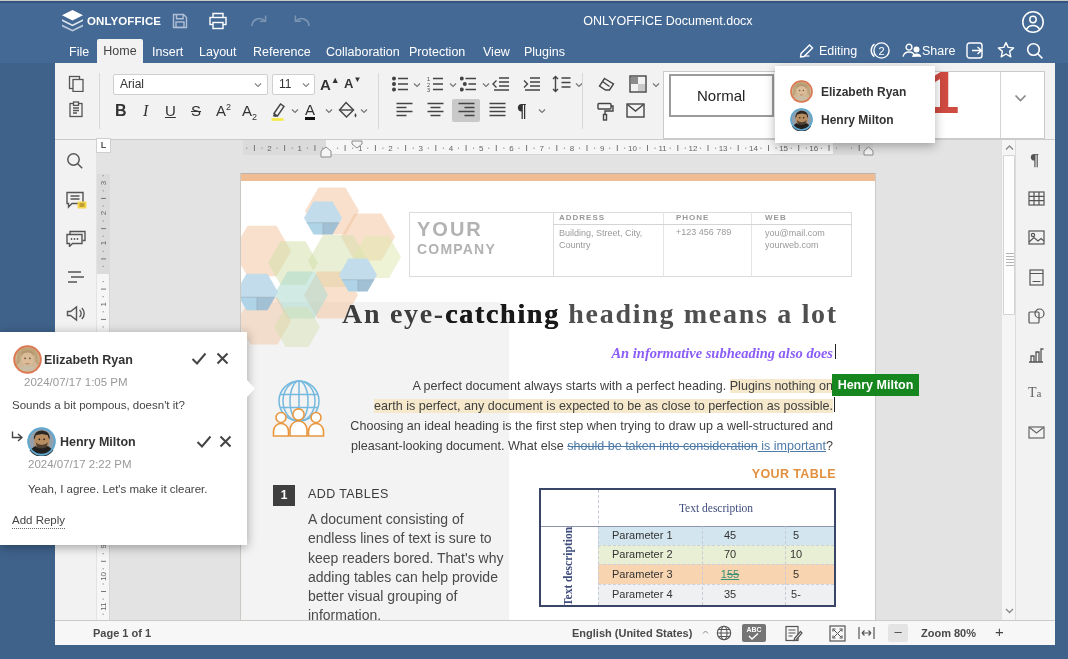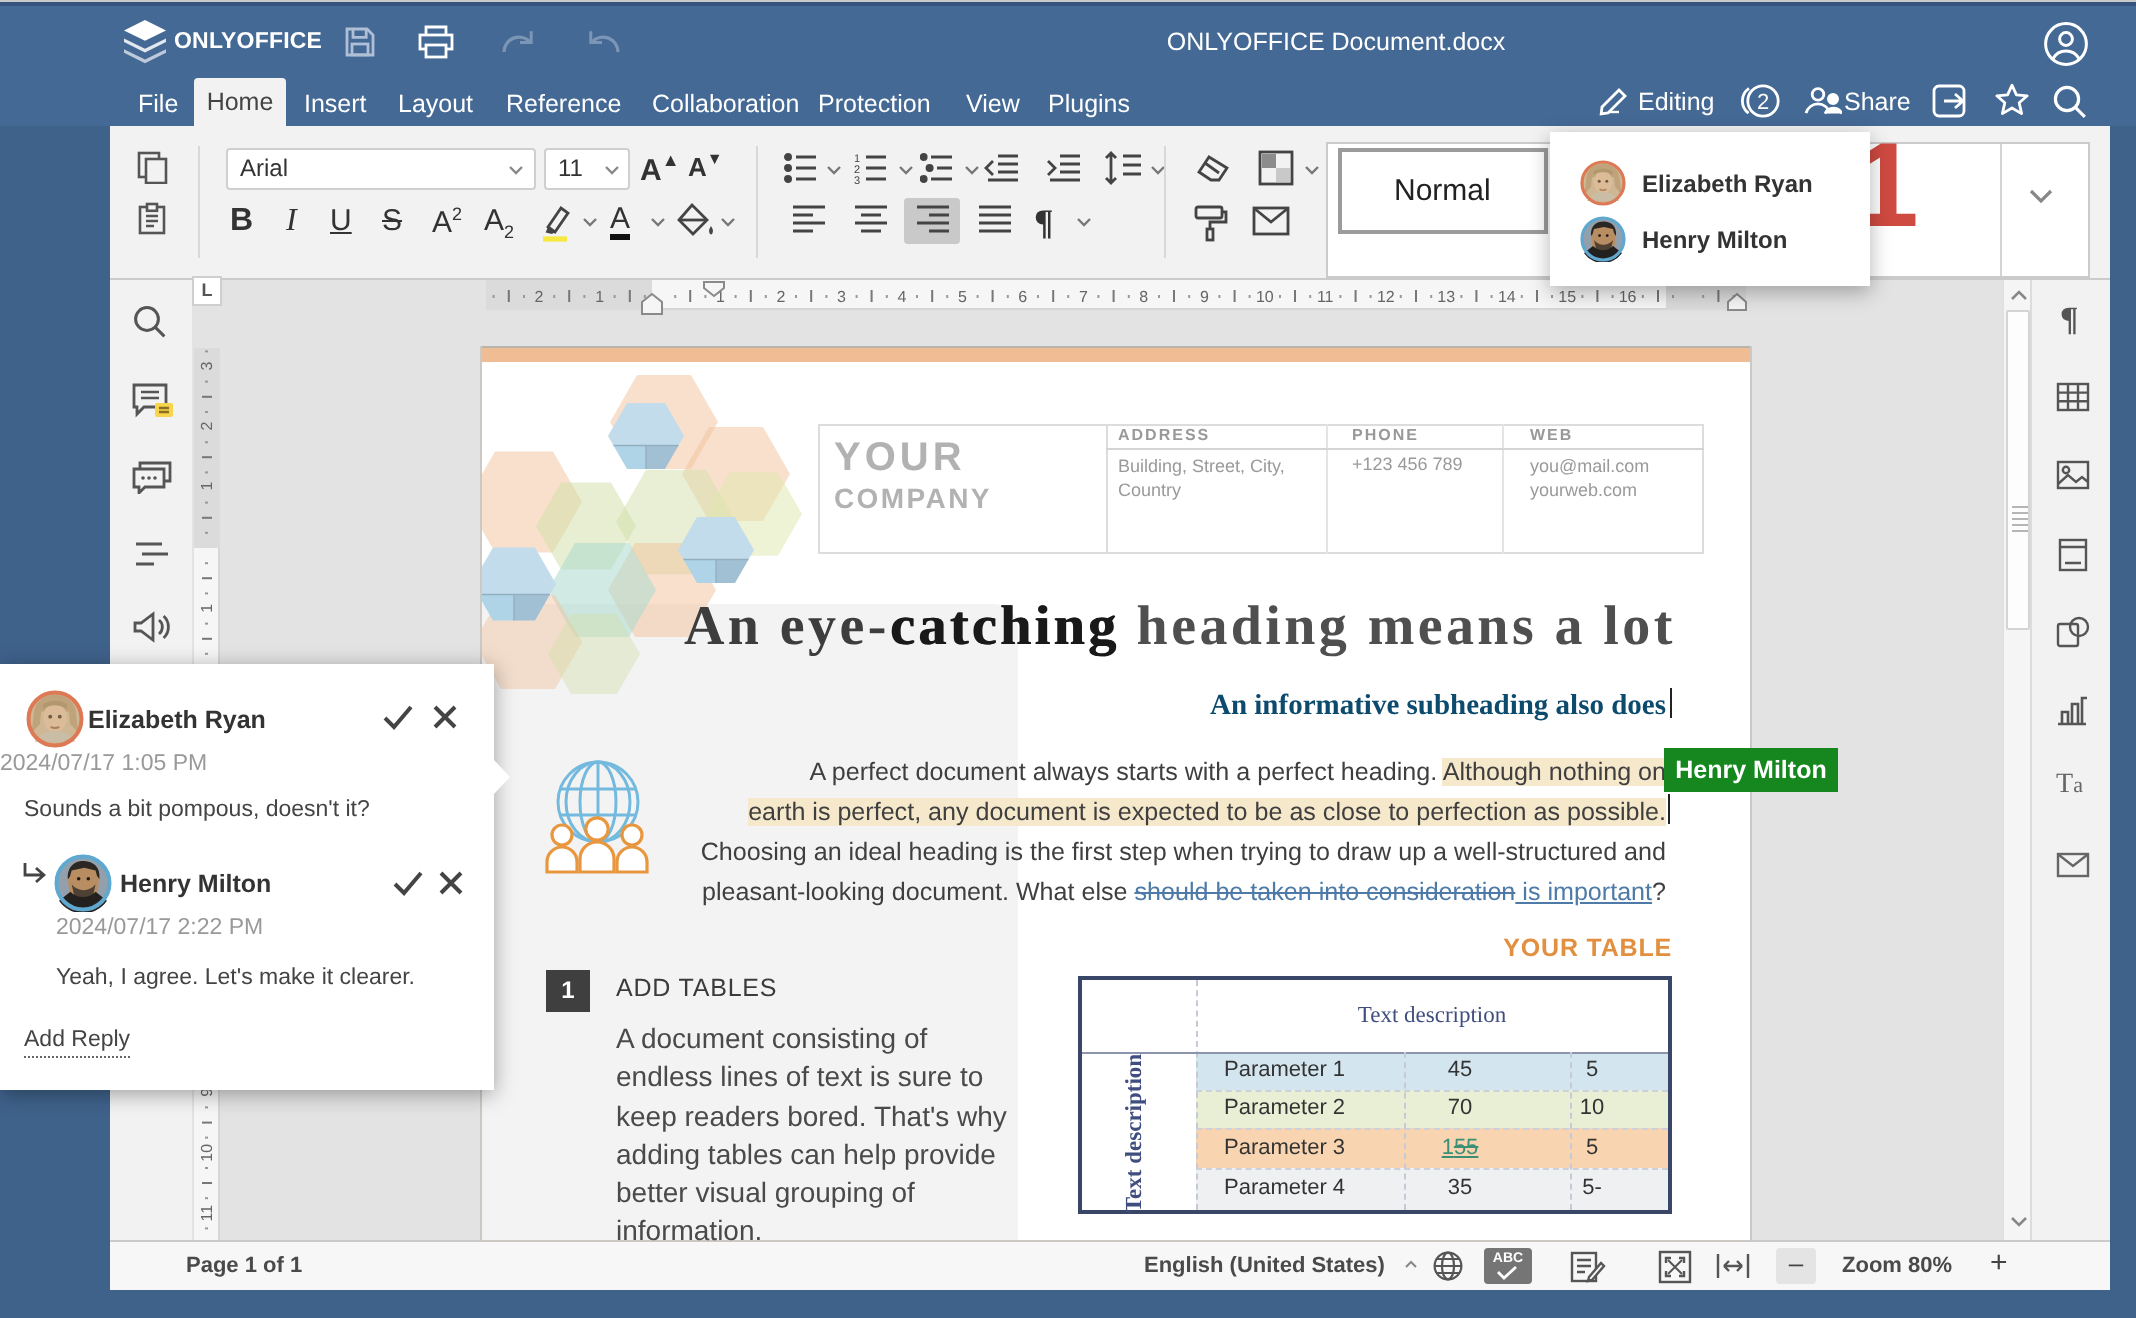--- a/index.html
+++ b/index.html
@@ -582,25 +582,25 @@
   <div class="abs" style="left:176px;top:67px;font-size:14px;font-weight:bold;color:#b2b2b2;letter-spacing:1.2px">COMPANY</div>
   <div class="abs" style="left:318px;top:39px;font-size:8px;font-weight:bold;color:#999;letter-spacing:1px">ADDRESS</div>
   <div class="abs" style="left:435px;top:39px;font-size:8px;font-weight:bold;color:#999;letter-spacing:1px">PHONE</div>
   <div class="abs" style="left:524px;top:39px;font-size:8px;font-weight:bold;color:#999;letter-spacing:1px">WEB</div>
   <div class="abs" style="left:318px;top:53px;font-size:9px;color:#9a9a9a;line-height:12px">Building, Street, City,<br>Country</div>
   <div class="abs" style="left:435px;top:53px;font-size:9px;color:#9a9a9a">+123 456 789</div>
   <div class="abs" style="left:524px;top:53px;font-size:9px;color:#9a9a9a;line-height:12px">you@mail.com<br>yourweb.com</div>
 
   <div class="abs ser" style="left:101px;top:124px;font-size:28px;font-weight:bold;letter-spacing:1.7px;white-space:nowrap"><span style="color:#3d3d3d">An eye-</span><span style="color:#191919;text-shadow:.5px 0 0 #191919">catching</span><span style="color:#4f4f4f"> heading means a lot</span></div>
 
-  <div class="abs ser" style="left:292px;top:171px;width:300px;text-align:right;font-size:14.5px;font-weight:bold;color:#0c4a6e;white-space:nowrap">An informative subheading also does</div>
+  <div class="abs ser" style="left:292px;top:171px;width:300px;text-align:right;font-size:14.5px;font-weight:bold;font-style:italic;color:#8b5cf6;white-space:nowrap">An informative subheading also does</div>
   <div class="abs" style="left:594px;top:170px;width:1px;height:15px;background:#222"></div>
 
   <div class="abs" style="left:92px;top:202px;width:500px;text-align:right;font-size:12.55px;color:#3f3f3f;line-height:20px;white-space:nowrap">
-    <div>A perfect document always starts with a perfect heading. <span style="background:#f5e8cb">Although nothing on</span></div>
+    <div>A perfect document always starts with a perfect heading. <span style="background:#f5e8cb">Plugins nothing on</span></div>
     <div><span style="background:#f5e8cb">earth is perfect, any document is expected to be as close to perfection as possible.</span></div>
     <div>Choosing an ideal heading is the first step when trying to draw up a well-structured and</div>
     <div>pleasant-looking document. What else <span style="color:#4d7aa6;text-decoration:line-through">should be taken into consideration</span><span style="color:#4d7aa6;text-decoration:underline"> is important</span>?</div>
   </div>
   <div class="abs" style="left:593px;top:223px;width:1px;height:15px;background:#222"></div>
 
   <svg class="abs" style="left:31px;top:205px" width="53" height="59" viewBox="0 0 53 59">
     <g fill="none" stroke="#74b9de" stroke-width="1.5">
       <circle cx="27" cy="22" r="20"></circle>
       <ellipse cx="27" cy="22" rx="9" ry="20"></ellipse>
@@ -672,21 +672,21 @@
   <svg class="abs" style="left:13px;top:13px" width="29" height="29" viewBox="0 0 23 23">
       <use href="#av-e"></use>
     </svg>
   <div class="abs" style="left:44px;top:21px;font-size:12.5px;font-weight:bold;color:#333">Elizabeth Ryan</div>
   <svg class="abs" style="left:191px;top:20px" width="16" height="13" viewBox="0 0 16 13" fill="none" stroke="#444" stroke-width="2">
       <path d="M1.5 7 L6 11.5 L14.5 1.5"></path>
     </svg>
   <svg class="abs" style="left:216px;top:20px" width="13" height="13" viewBox="0 0 13 13" fill="none" stroke="#444" stroke-width="2">
       <path d="M1.5 1.5 L11.5 11.5 M11.5 1.5 L1.5 11.5"></path>
     </svg>
-  <div class="abs" style="left:0;top:44px;font-size:11.5px;color:#999">2024/07/17 1:05 PM</div>
+  <div class="abs" style="left:24px;top:44px;font-size:11.5px;color:#999">2024/07/17 1:05 PM</div>
   <div class="abs" style="left:12px;top:67px;font-size:11.5px;color:#444">Sounds a bit pompous, doesn't it?</div>
   <svg class="abs" style="left:11px;top:99px" width="12" height="12" viewBox="0 0 12 12" fill="none" stroke="#444" stroke-width="1.4">
       <path d="M1.5 0.5 v6 h9 M7 3 L11 6.5 L7 10"></path>
     </svg>
   <svg class="abs" style="left:27px;top:95px" width="29" height="29" viewBox="0 0 23 23">
       <use href="#av-h"></use>
     </svg>
   <div class="abs" style="left:60px;top:103px;font-size:12.5px;font-weight:bold;color:#333">Henry Milton</div>
   <svg class="abs" style="left:196px;top:103px" width="16" height="13" viewBox="0 0 16 13" fill="none" stroke="#444" stroke-width="2">
       <path d="M1.5 7 L6 11.5 L14.5 1.5"></path>

